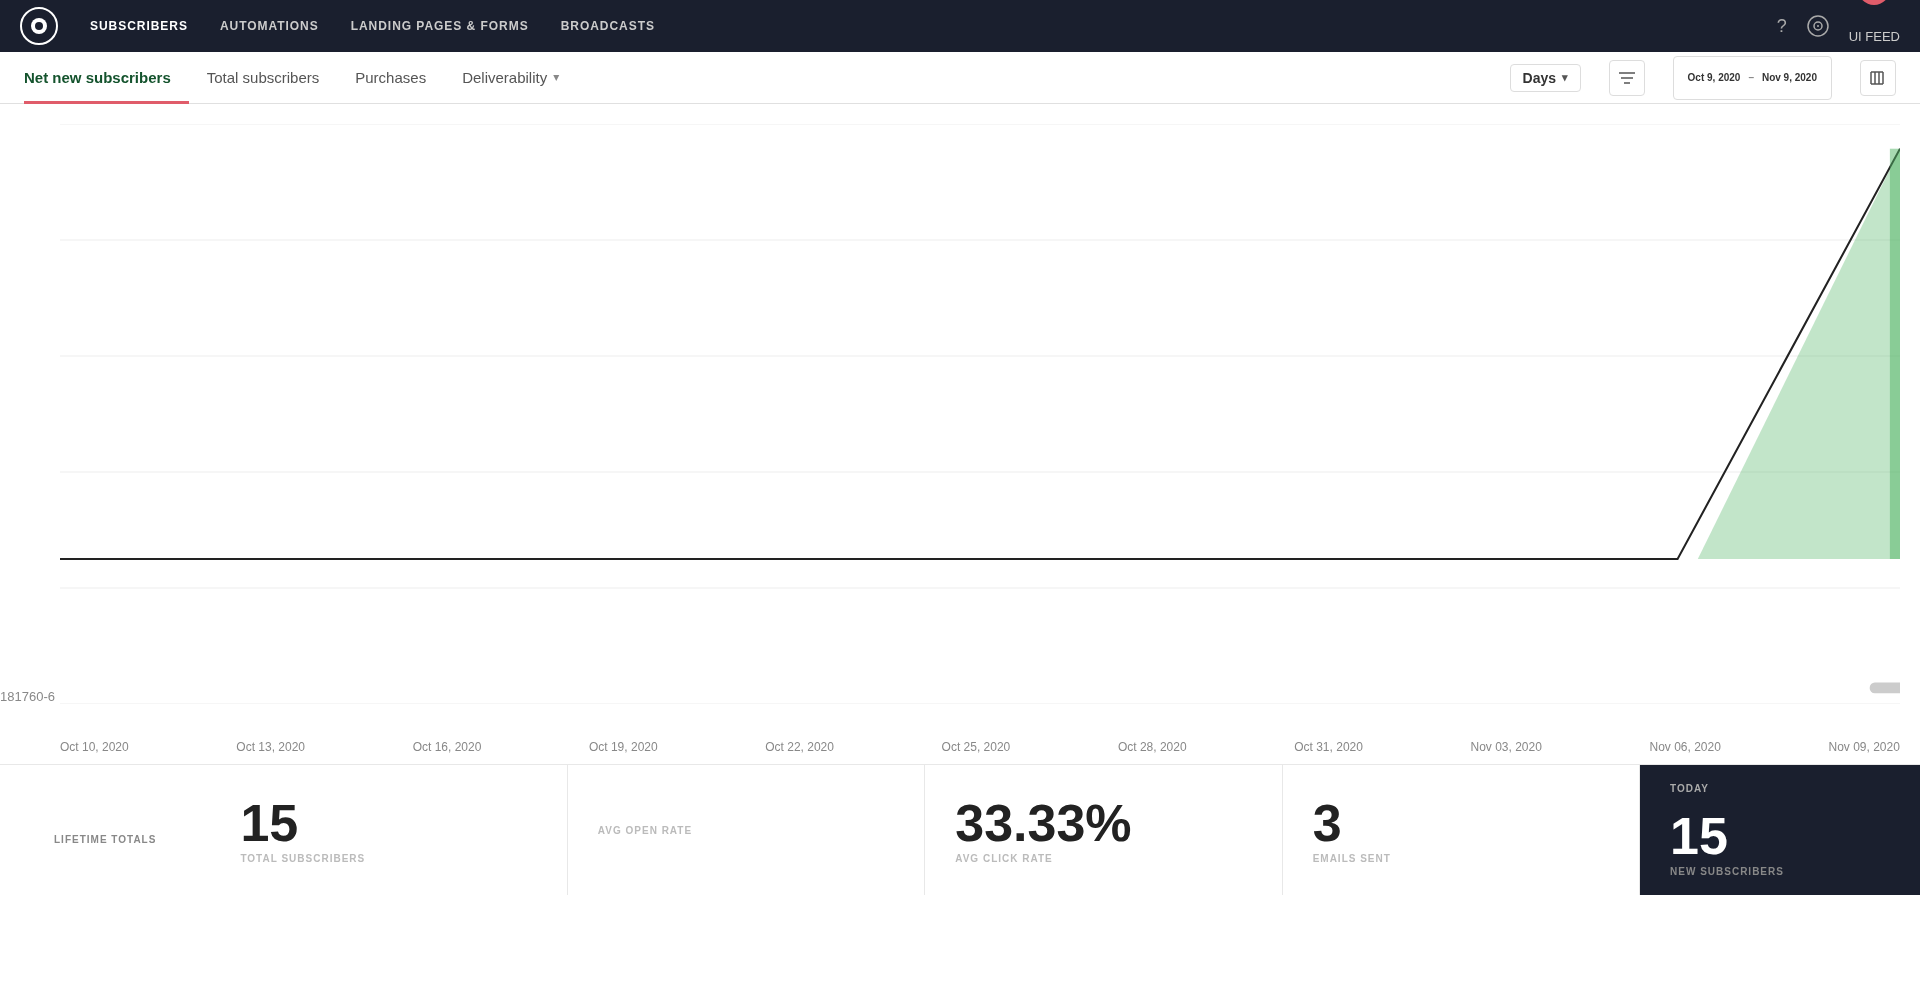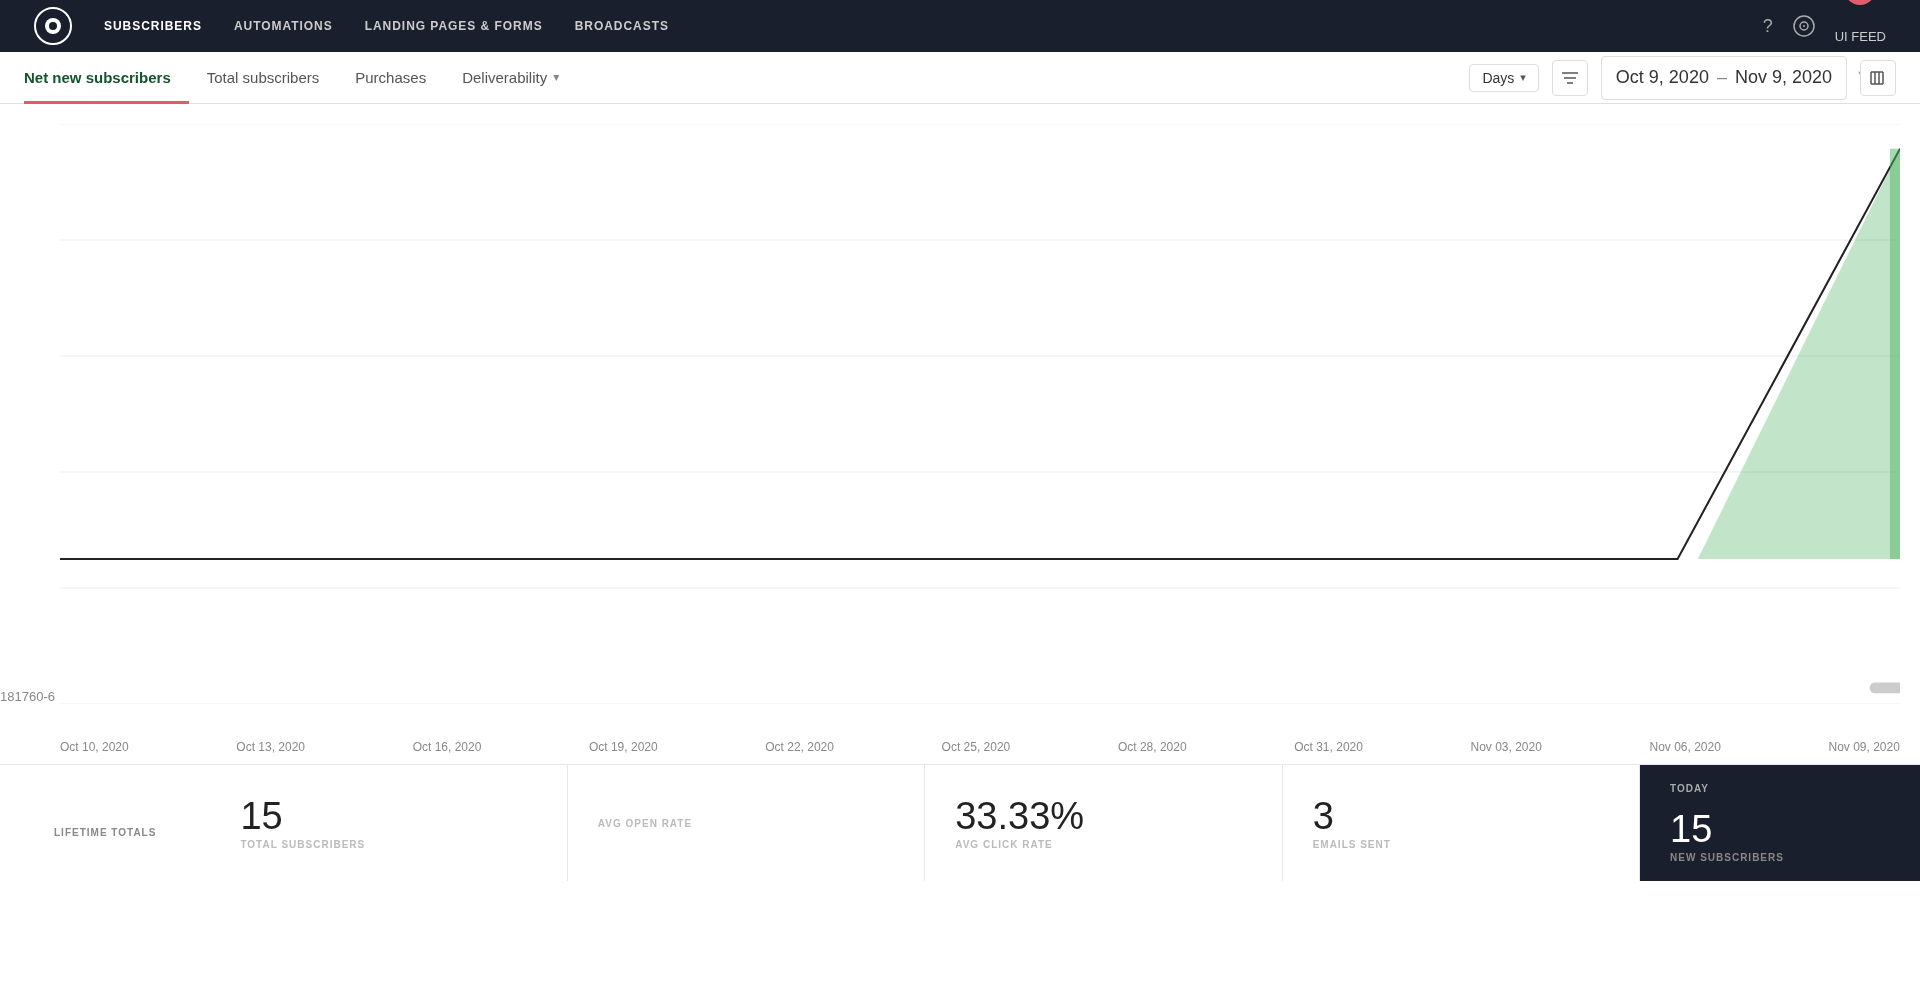--- a/index.html
+++ b/index.html
@@ -4,21 +4,21 @@
   <style>
     * { box-sizing: border-box; margin: 0; padding: 0; }
     body { font-family: -apple-system, BlinkMacSystemFont, 'Segoe UI', sans-serif; background: #fff; color: #222; overflow-x: hidden; }
 
     
     .top-nav {
       background: #1a1f2e;
       display: flex;
       align-items: center;
       height: 52px;
-      padding: 0 34px;
+      padding: 0 20px;
       gap: 32px;
     }
     .nav-logo {
       width: 38px;
       height: 38px;
       flex-shrink: 0;
     }
     .nav-links {
       display: flex;
       align-items: center;
@@ -109,21 +109,22 @@
     }
     .tab-dropdown-icon {
       margin-left: 6px;
       font-size: 12px;
       color: #888;
     }
     .tabs-right {
       margin-left: auto;
       display: flex;
       align-items: center;
-      gap: 13px;
+      gap: 28px;
+      font-weight: bold;
     }
     .days-select {
       display: flex;
       align-items: center;
       background: #fff;
       border: 1px solid #ddd;
       border-radius: 4px;
       padding: 5px 12px;
       font-size: 14px;
       cursor: pointer;
@@ -144,21 +145,21 @@
       align-items: center;
       justify-content: center;
       cursor: pointer;
       color: #555;
       font-size: 16px;
     }
     .date-range-input {
       border: 1px solid #ddd;
       border-radius: 4px;
       padding: 5px 14px;
-      font-size: 18px;
+      font-size: 10px;
       color: #333;
       background: #fff;
       display: flex;
       align-items: center;
       gap: 8px;
       cursor: pointer;
       height: 44px;
     }
     .date-range-dash {
       color: #888;
@@ -249,22 +250,22 @@
       font-weight: 700;
       text-transform: uppercase;
       letter-spacing: 0.1em;
       color: #999;
       margin-bottom: 16px;
     }
     .stats-section.today-section .stats-label-top {
       color: #aaa;
     }
     .stats-value {
-      font-size: 38px;
-      font-weight: 400;
+      font-size: 52px;
+      font-weight: 700;
       color: #222;
       line-height: 1;
       margin-bottom: 4px;
     }
     .stats-section.today-section .stats-value {
       color: #fff;
     }
     .stats-sublabel {
       font-size: 10px;
       font-weight: 700;

